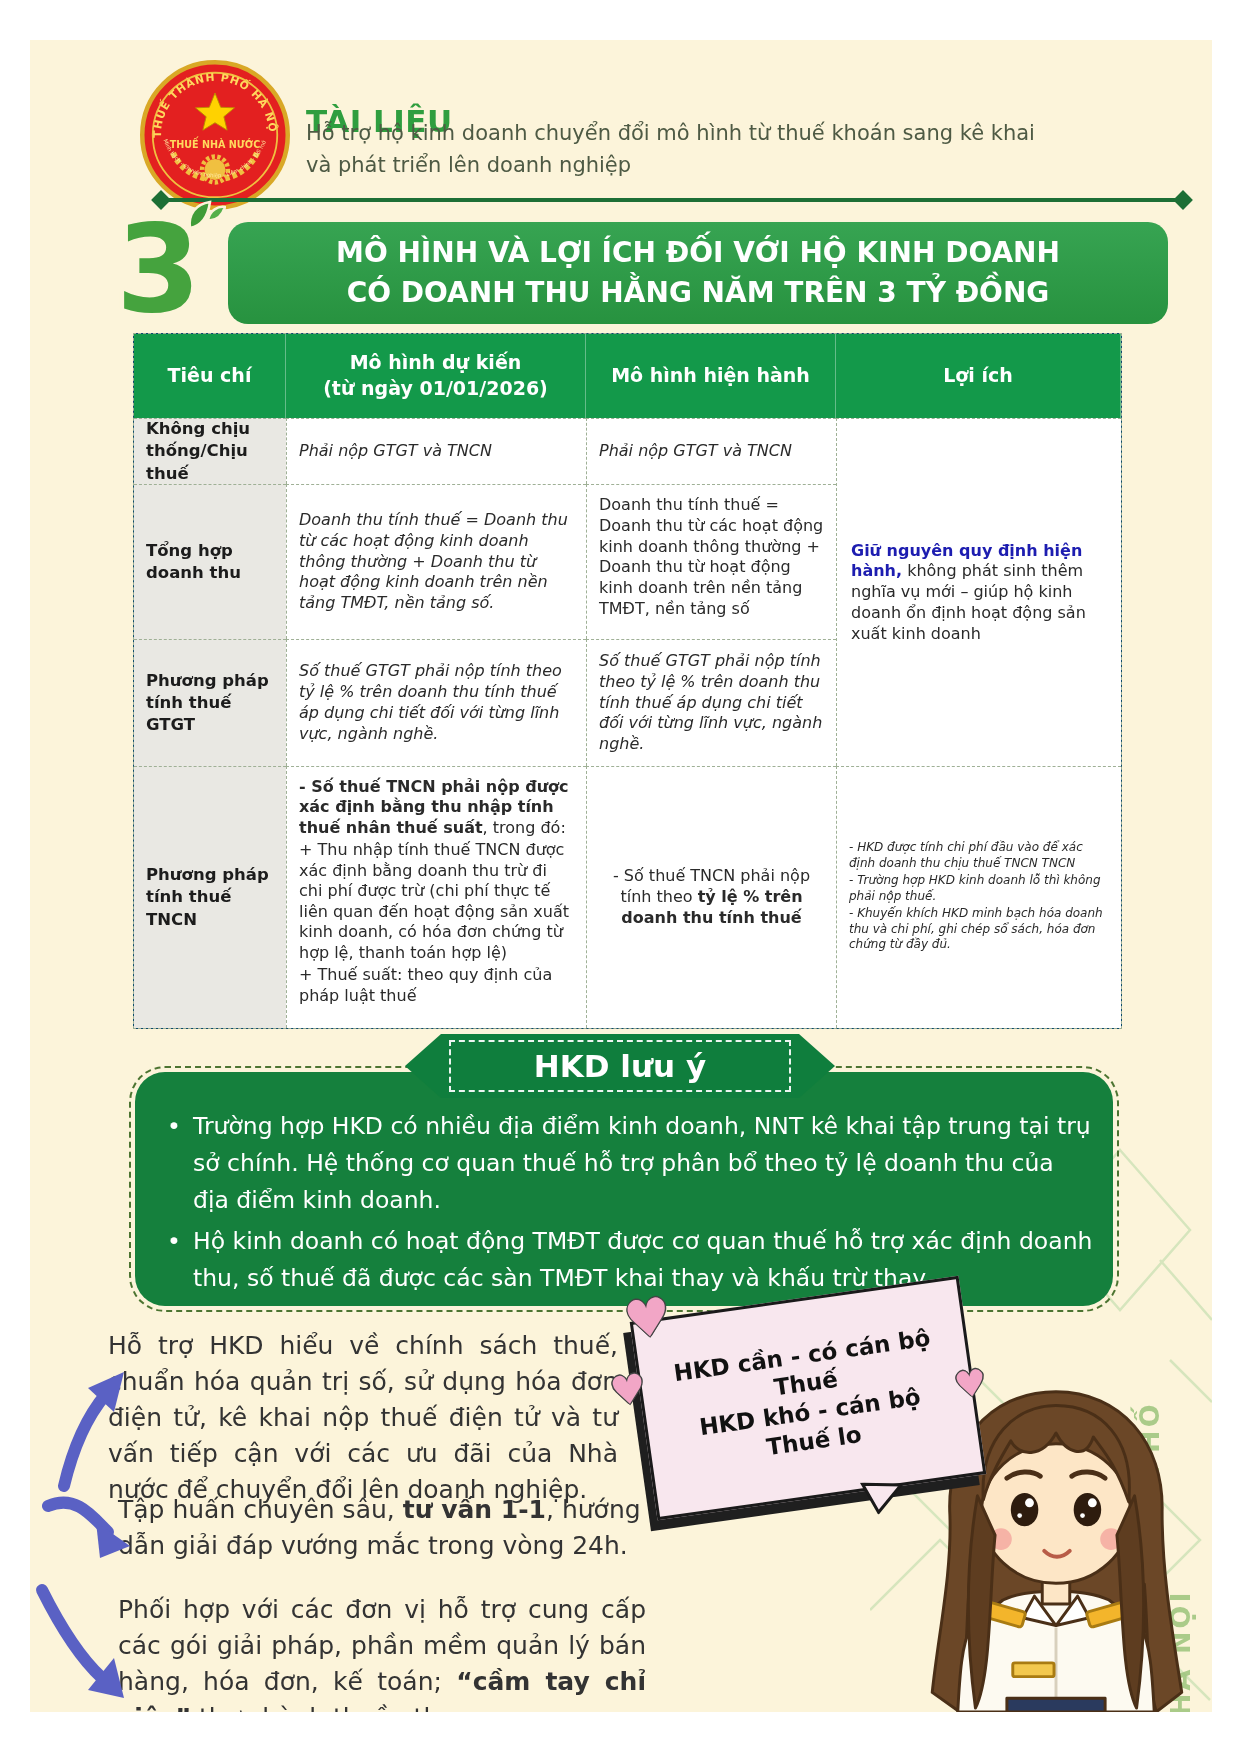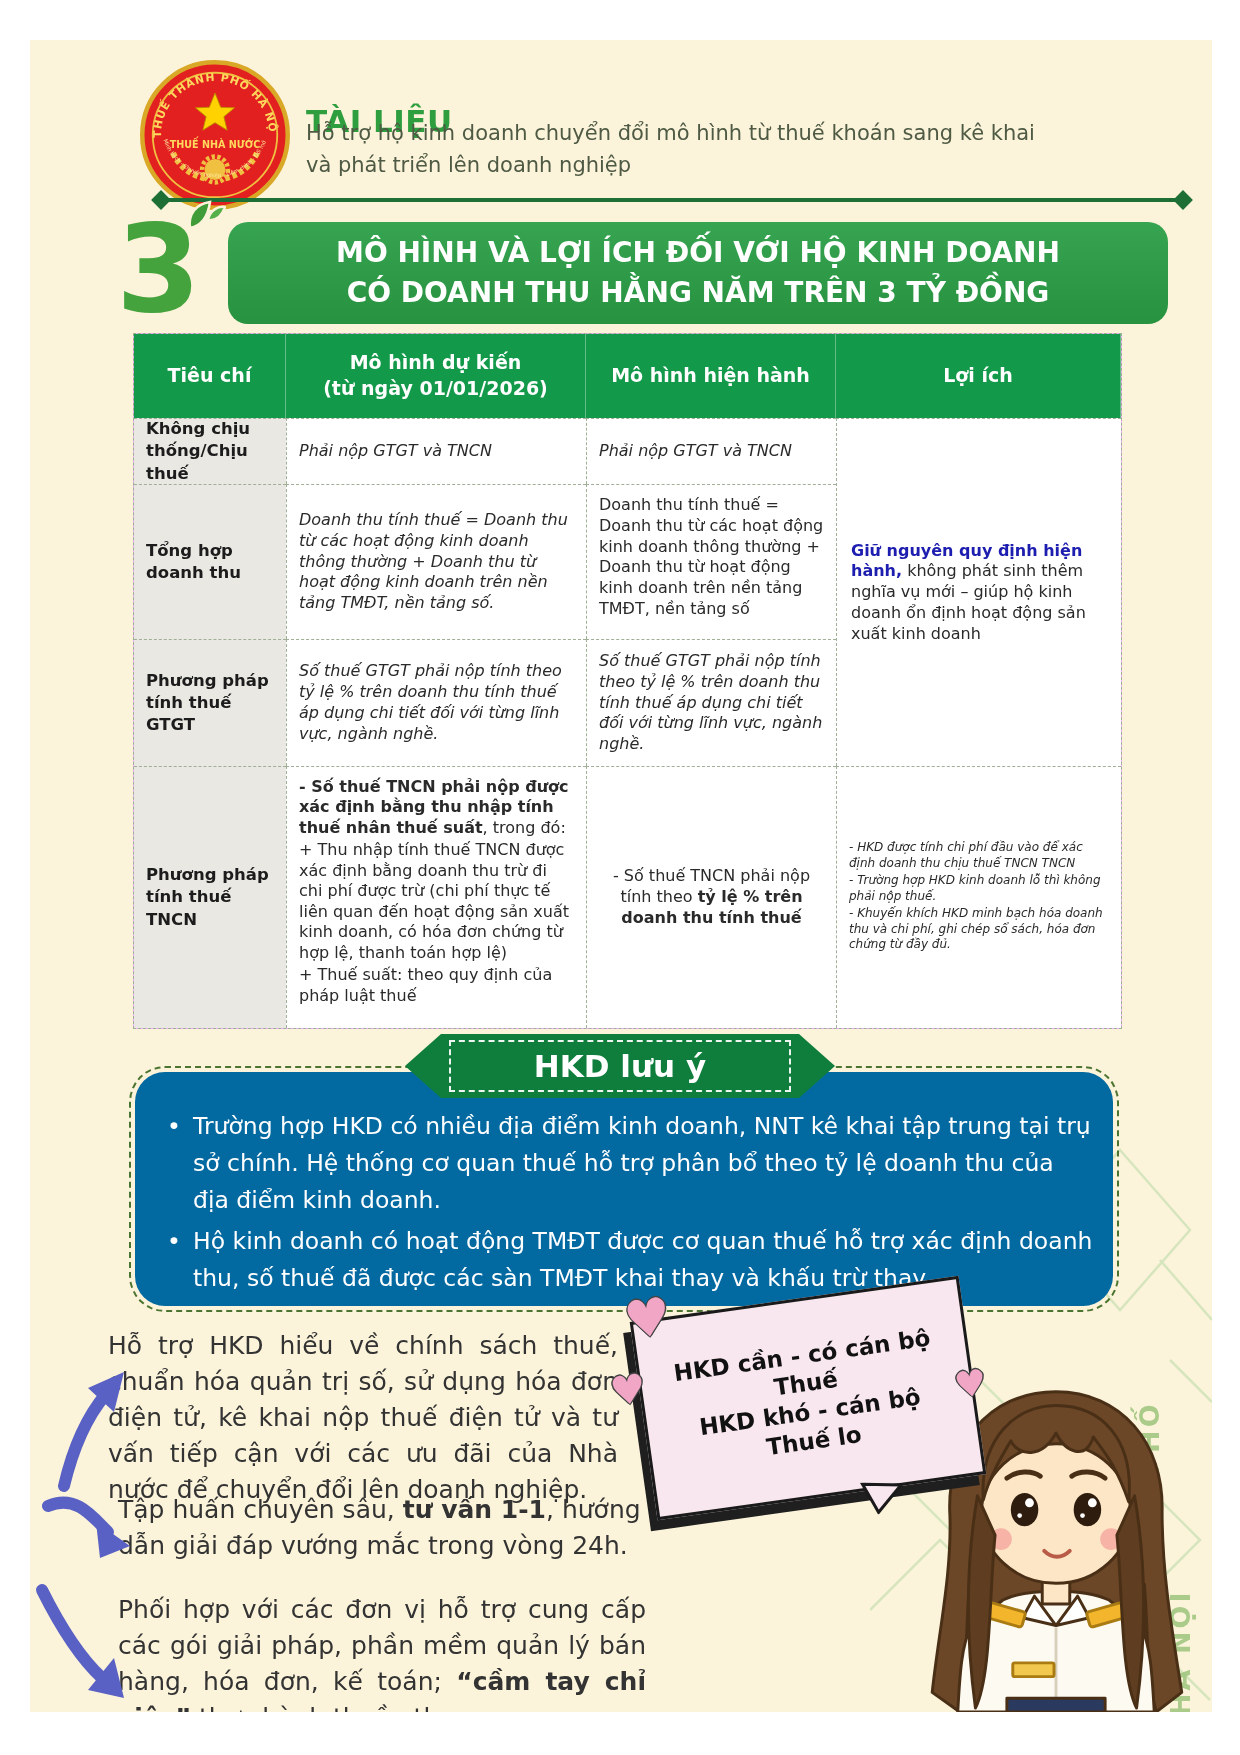--- a/index.html
+++ b/index.html
@@ -17,41 +17,41 @@
   .divider .dia { position:absolute; top:0; width:14px; height:14px; background:#1d6f35; transform:rotate(45deg); }
   .divider .dia.l { left:2px; } .divider .dia.r { right:2px; }
 
   
   .banner { position:absolute; left:198px; top:182px; width:940px; height:102px; background:linear-gradient(#37a452,#27923f); border-radius:20px; display:flex; flex-direction:column; justify-content:center; align-items:center; color:#fff; font-weight:bold; font-size:28px; line-height:1.42; text-align:center; }
   .big-num { position:absolute; left:86px; top:158px; font-size:122px; font-weight:800; color:#45a33e; z-index:3;
     text-shadow:-5px 0 0 #fcf4da,5px 0 0 #fcf4da,0 -5px 0 #fcf4da,0 5px 0 #fcf4da,-4px -4px 0 #fcf4da,4px -4px 0 #fcf4da,-4px 4px 0 #fcf4da,4px 4px 0 #fcf4da; }
   .leaves { position:absolute; left:150px; top:158px; width:46px; height:34px; z-index:4; }
 
   
-  .tbl { position:absolute; left:103px; top:293px; width:989px; display:grid; grid-template-columns:152px 300px 250px 285px; grid-template-rows:84px 66px 155px 127px 262px; border:1px dashed #9fb096; background:#f0abfc; }
+  .tbl { position:absolute; left:103px; top:293px; width:989px; display:grid; grid-template-columns:152px 300px 250px 285px; grid-template-rows:84px 66px 155px 127px 262px; border:1px dashed #9fb096; background:#0c4a6e; }
   .th { background:#13994a; color:#fff; font-weight:bold; font-size:19px; display:flex; flex-direction:column; align-items:center; justify-content:center; text-align:center; line-height:1.35; border-right:1px solid rgba(255,255,255,.35); padding:4px 8px; }
   .th:last-child { border-right:none; }
   .cell { background:#fff; border-top:1px dashed #9fb096; border-left:1px dashed #9fb096; padding:10px 12px; font-size:16px; color:#2a2a2a; line-height:1.3; }
   .cell.first-col-border { border-left:none; }
   .crit { background:#e9e8e3; font-weight:bold; font-size:16.5px; color:#1c1c1c; display:flex; align-items:center; line-height:1.35; }
   .vc { display:flex; align-items:center;font-style:italic; }
   .benefit-merged { display:flex; align-items:center; }
   .blue-bold { color:#1d1db0; font-weight:bold; }
   .center-cell { display:flex; align-items:center; justify-content:center; text-align:center; }
   .tncn-p { margin:0; }
   .tight p { margin:0 0 2px 0; }
 
   
   .ribbon { position:absolute; left:375px; top:994px; width:430px; height:64px; background:#0f7e3d; z-index:4;
     clip-path:polygon(0 50%, 36px 0, calc(100% - 36px) 0, 100% 50%, calc(100% - 36px) 100%, 36px 100%);
     display:flex; align-items:center; justify-content:center; }
   .ribbon .inner { position:absolute; left:44px; right:44px; top:6px; bottom:6px; border:2px dashed rgba(255,255,255,.92); }
   .ribbon .lbl { position:relative; color:#fff; font-weight:bold; font-size:31px; }
   .notebox-wrap { position:absolute; left:99px; top:1026px; width:990px; height:246px; border:2px dashed #4c7431; border-radius:36px; padding:4px; z-index:3; }
-  .notebox { width:100%; height:100%; background:#0369a1; border-radius:30px; padding:36px 16px 16px 28px; }
+  .notebox { width:100%; height:100%; background:#15803d; border-radius:30px; padding:36px 16px 16px 28px; }
   .notebox ul { list-style:none; }
   .notebox li { position:relative; padding-left:30px; color:#fff; font-size:23.5px; line-height:1.57; margin-bottom:4px; }
   .notebox li::before { content:"•"; position:absolute; left:4px; top:0; color:#fff; }
 
   
   .para { position:absolute; color:#333; font-size:25px; line-height:1.44; text-align:justify; z-index:3; }
   .p1 { left:78px; top:1288px; width:510px; }
   .p2 { left:88px; top:1452px; width:548px; text-align:left; }
   .p3 { left:88px; top:1552px; width:528px; }
   .arrow { position:absolute; z-index:3; }

